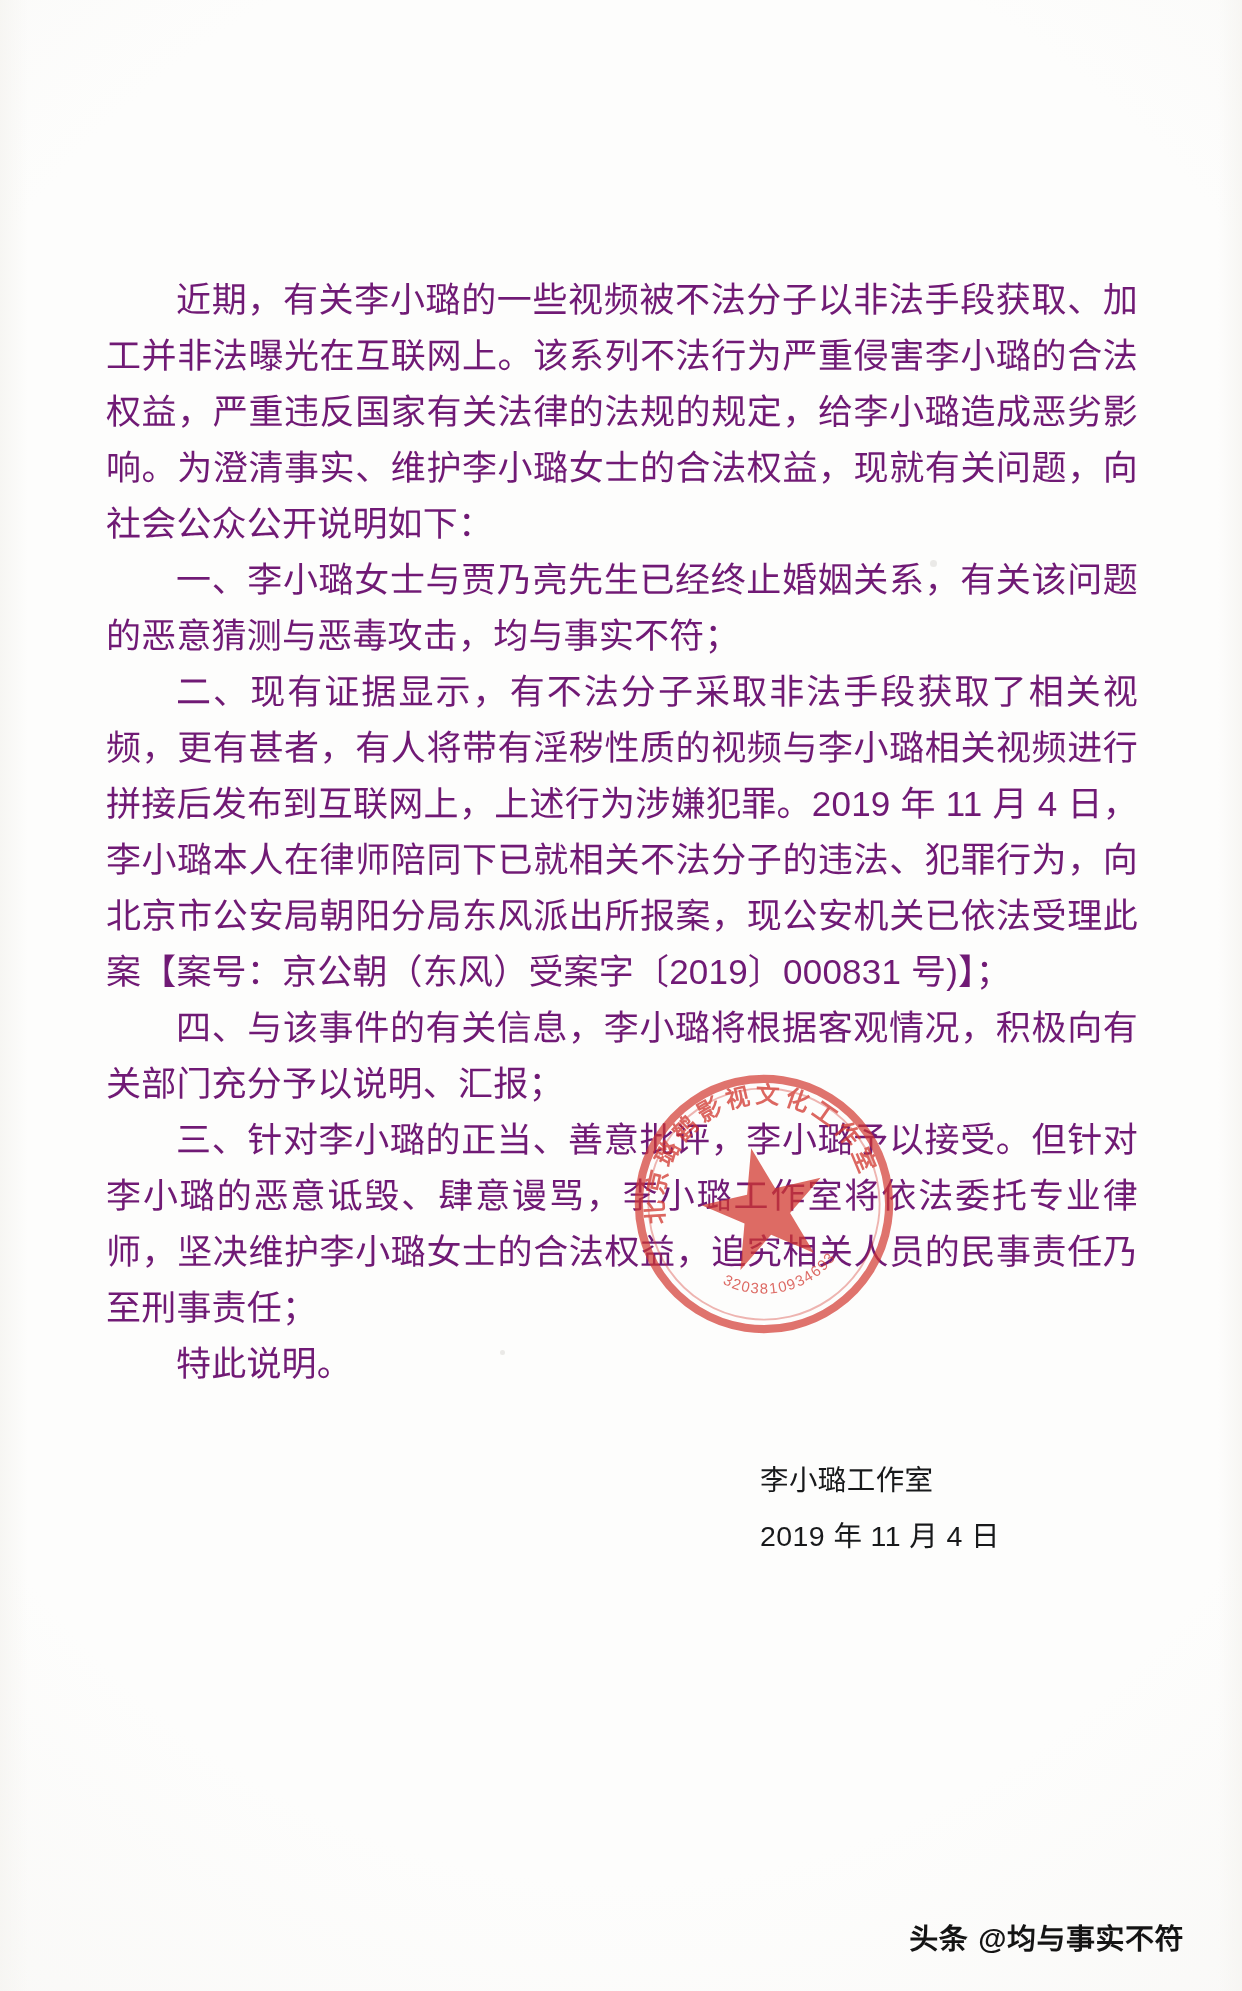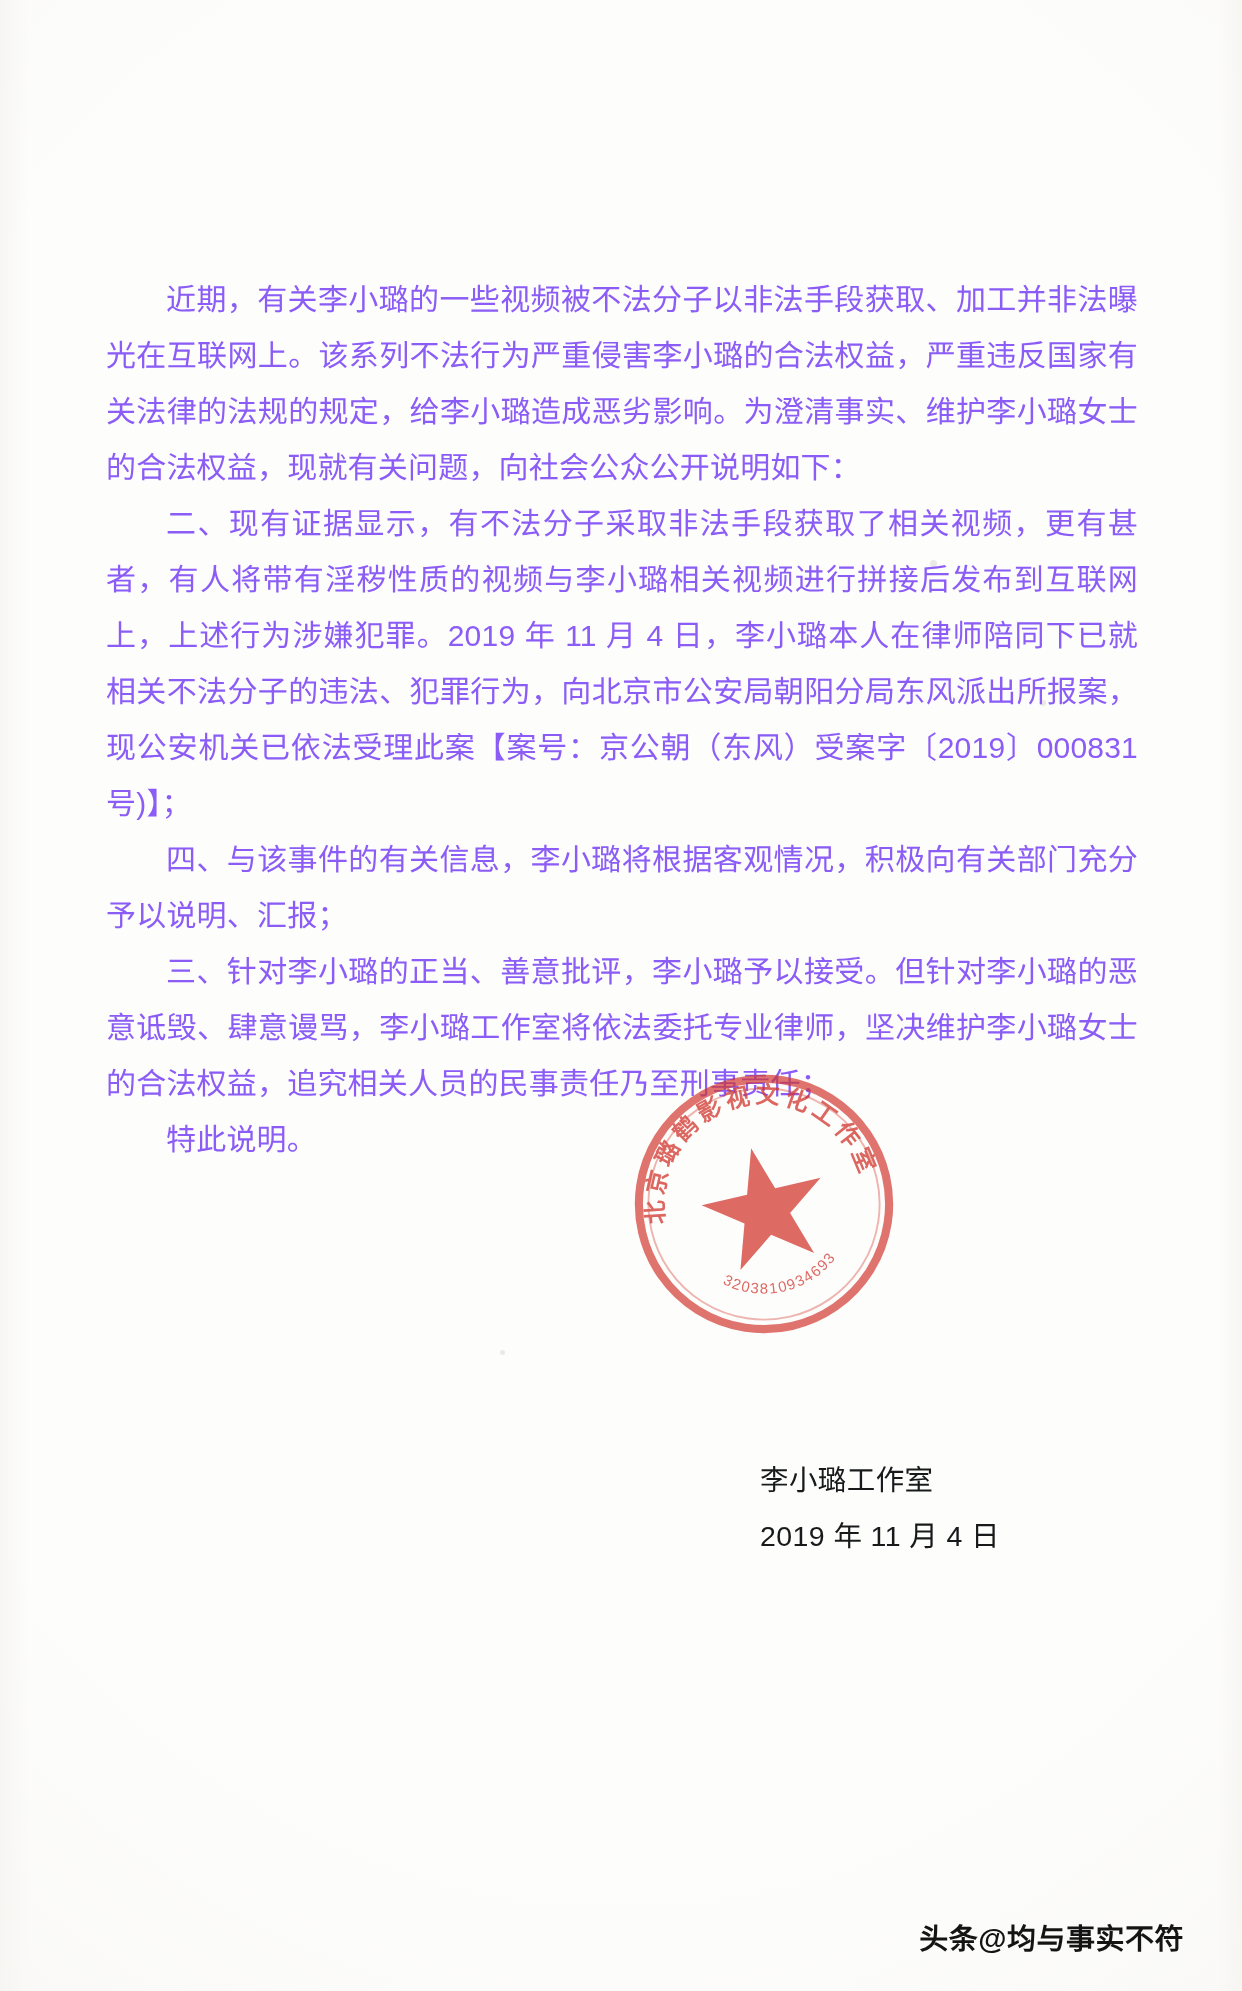--- a/index.html
+++ b/index.html
@@ -47,22 +47,22 @@
     letter-spacing: 1.2px;
     color: #17181a;
     font-family: "Liberation Sans", "DejaVu Sans", sans-serif;
   }
 
   .body-text {
     position: absolute;
     top: 272px;
     left: 106px;
     width: 1032px;
-    color: #8b5cf6;
-    font-size: 30px;
+    color: #701a75;
+    font-size: 35px;
     line-height: 56px;
     letter-spacing: 0.2px;
     text-align: justify;
     text-justify: inter-character;
     font-family: "Liberation Sans", "DejaVu Sans", sans-serif;
   }
   .para {
     margin: 0 0 0 0;
     text-indent: 2em;
   }
@@ -92,20 +92,21 @@
   }
   .stamp svg { display: block; width: 100%; height: 100%; }
 
   
   .watermark {
     position: absolute;
     right: 58px;
     bottom: 34px;
     display: flex;
     align-items: center;
+    gap: 10px;
     font-size: 29px;
     font-weight: 700;
     color: #141414;
     letter-spacing: 0.5px;
   }
   .wm-logo {
     font-size: 29px;
     font-weight: 700;
     color: #141414;
   }
@@ -127,20 +128,21 @@
   <div class="paper-tint"></div>
   <div class="scan-noise"></div>
 
   <div class="speck" style="left:930px; top:560px; width:7px; height:7px;"></div>
   <div class="speck" style="left:1040px; top:700px; width:6px; height:6px;"></div>
   <div class="speck" style="left:500px; top:1350px; width:5px; height:5px;"></div>
 
 
   <div class="body-text">
     <p class="para">近期，有关李小璐的一些视频被不法分子以非法手段获取、加工并非法曝光在互联网上。该系列不法行为严重侵害李小璐的合法权益，严重违反国家有关法律的法规的规定，给李小璐造成恶劣影响。为澄清事实、维护李小璐女士的合法权益，现就有关问题，向社会公众公开说明如下：</p>
+    <p class="para">一、李小璐女士与贾乃亮先生已经终止婚姻关系，有关该问题的恶意猜测与恶毒攻击，均与事实不符；</p>
     <p class="para">二、现有证据显示，有不法分子采取非法手段获取了相关视频，更有甚者，有人将带有淫秽性质的视频与李小璐相关视频进行拼接后发布到互联网上，上述行为涉嫌犯罪。2019 年 11 月 4 日，李小璐本人在律师陪同下已就相关不法分子的违法、犯罪行为，向北京市公安局朝阳分局东风派出所报案，现公安机关已依法受理此案【案号：京公朝（东风）受案字〔2019〕000831 号)】；</p>
     <p class="para">四、与该事件的有关信息，李小璐将根据客观情况，积极向有关部门充分予以说明、汇报；</p>
     <p class="para">三、针对李小璐的正当、善意批评，李小璐予以接受。但针对李小璐的恶意诋毁、肆意谩骂，李小璐工作室将依法委托专业律师，坚决维护李小璐女士的合法权益，追究相关人员的民事责任乃至刑事责任；</p>
     <p class="para">特此说明。</p>
   </div>
 
   <div class="sign-block">
     <div class="sign-line">李小璐工作室</div>
     <div class="sign-line">2019 年 11 月 4 日</div>
   </div>

